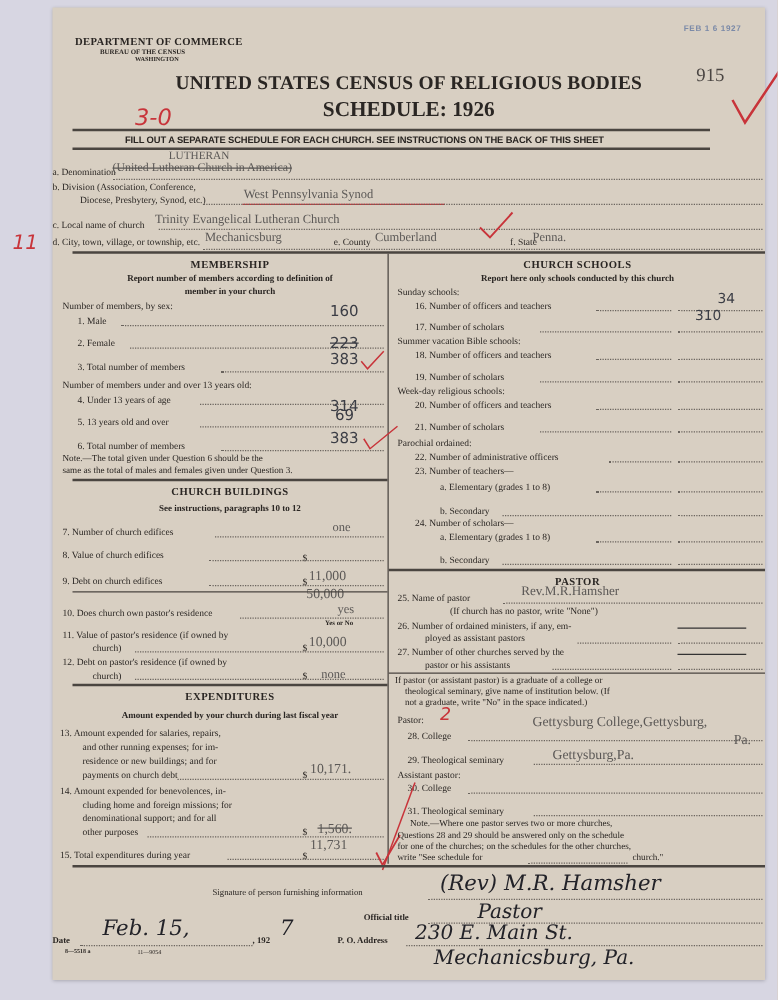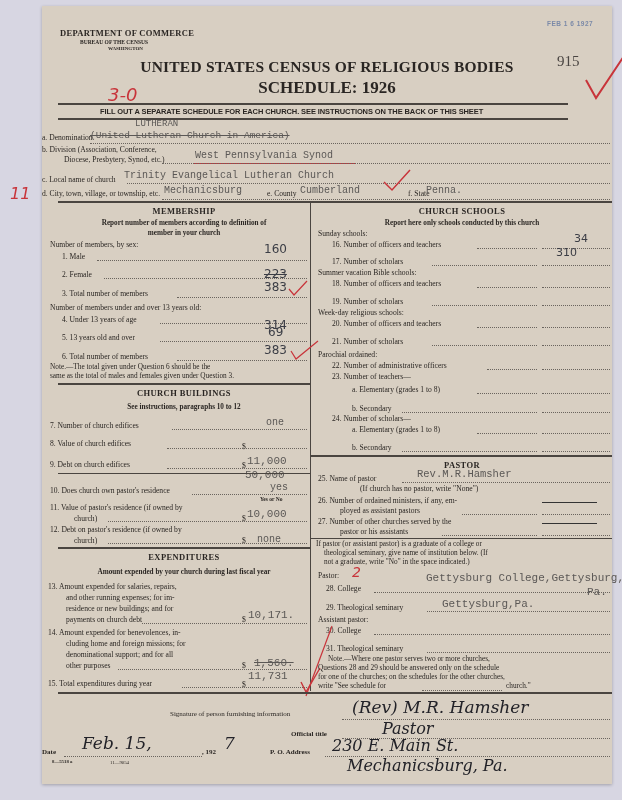--- a/index.html
+++ b/index.html
@@ -8,21 +8,21 @@
   .abs{position:absolute;}
   .hdr-dept{font-size:8.5px;font-weight:bold;letter-spacing:.3px;}
   .hdr-small{font-size:5.5px;font-weight:bold;}
   .title{font-size:15.5px;font-weight:bold;text-align:center;width:100%;letter-spacing:.2px;}
   .title2{font-size:17px;font-weight:bold;text-align:center;width:100%;}
   .rule{position:absolute;background:#4a4540;}
   .instr{font-family:"Liberation Sans",sans-serif;font-size:7.5px;font-weight:bold;letter-spacing:-.1px;}
   .lbl{font-size:7.6px;white-space:nowrap;}
   .sec-title{font-size:8.5px;font-weight:bold;letter-spacing:.4px;text-align:center;}
   .sec-sub{font-size:7.2px;font-weight:bold;text-align:center;}
-  .typed{font-family:Liberation Mono, monospace;font-size:10px;color:#5b5856;white-space:nowrap;text-align:center;}
+  .typed{font-family:Liberation Serif, serif;font-size:10px;color:#5b5856;white-space:nowrap;text-align:center;}
   .hand{font-family:"DejaVu Sans",sans-serif;font-size:12px;color:#3b3d45;white-space:nowrap;}
   .script{font-family:"DejaVu Serif",serif;font-style:italic;color:#222228;white-space:nowrap;}
   .red{color:#c8343a;}
   .dots{position:absolute;border-bottom:1px dotted #6a645e;height:0;}
   .note{font-size:7.3px;line-height:8.6px;}
   .stamp{font-family:"Liberation Sans",sans-serif;font-size:6.5px;color:#7b8aa8;font-weight:bold;letter-spacing:.5px;}
   .tiny{font-size:4.8px;}
 </style>
 </head>
 <body>

